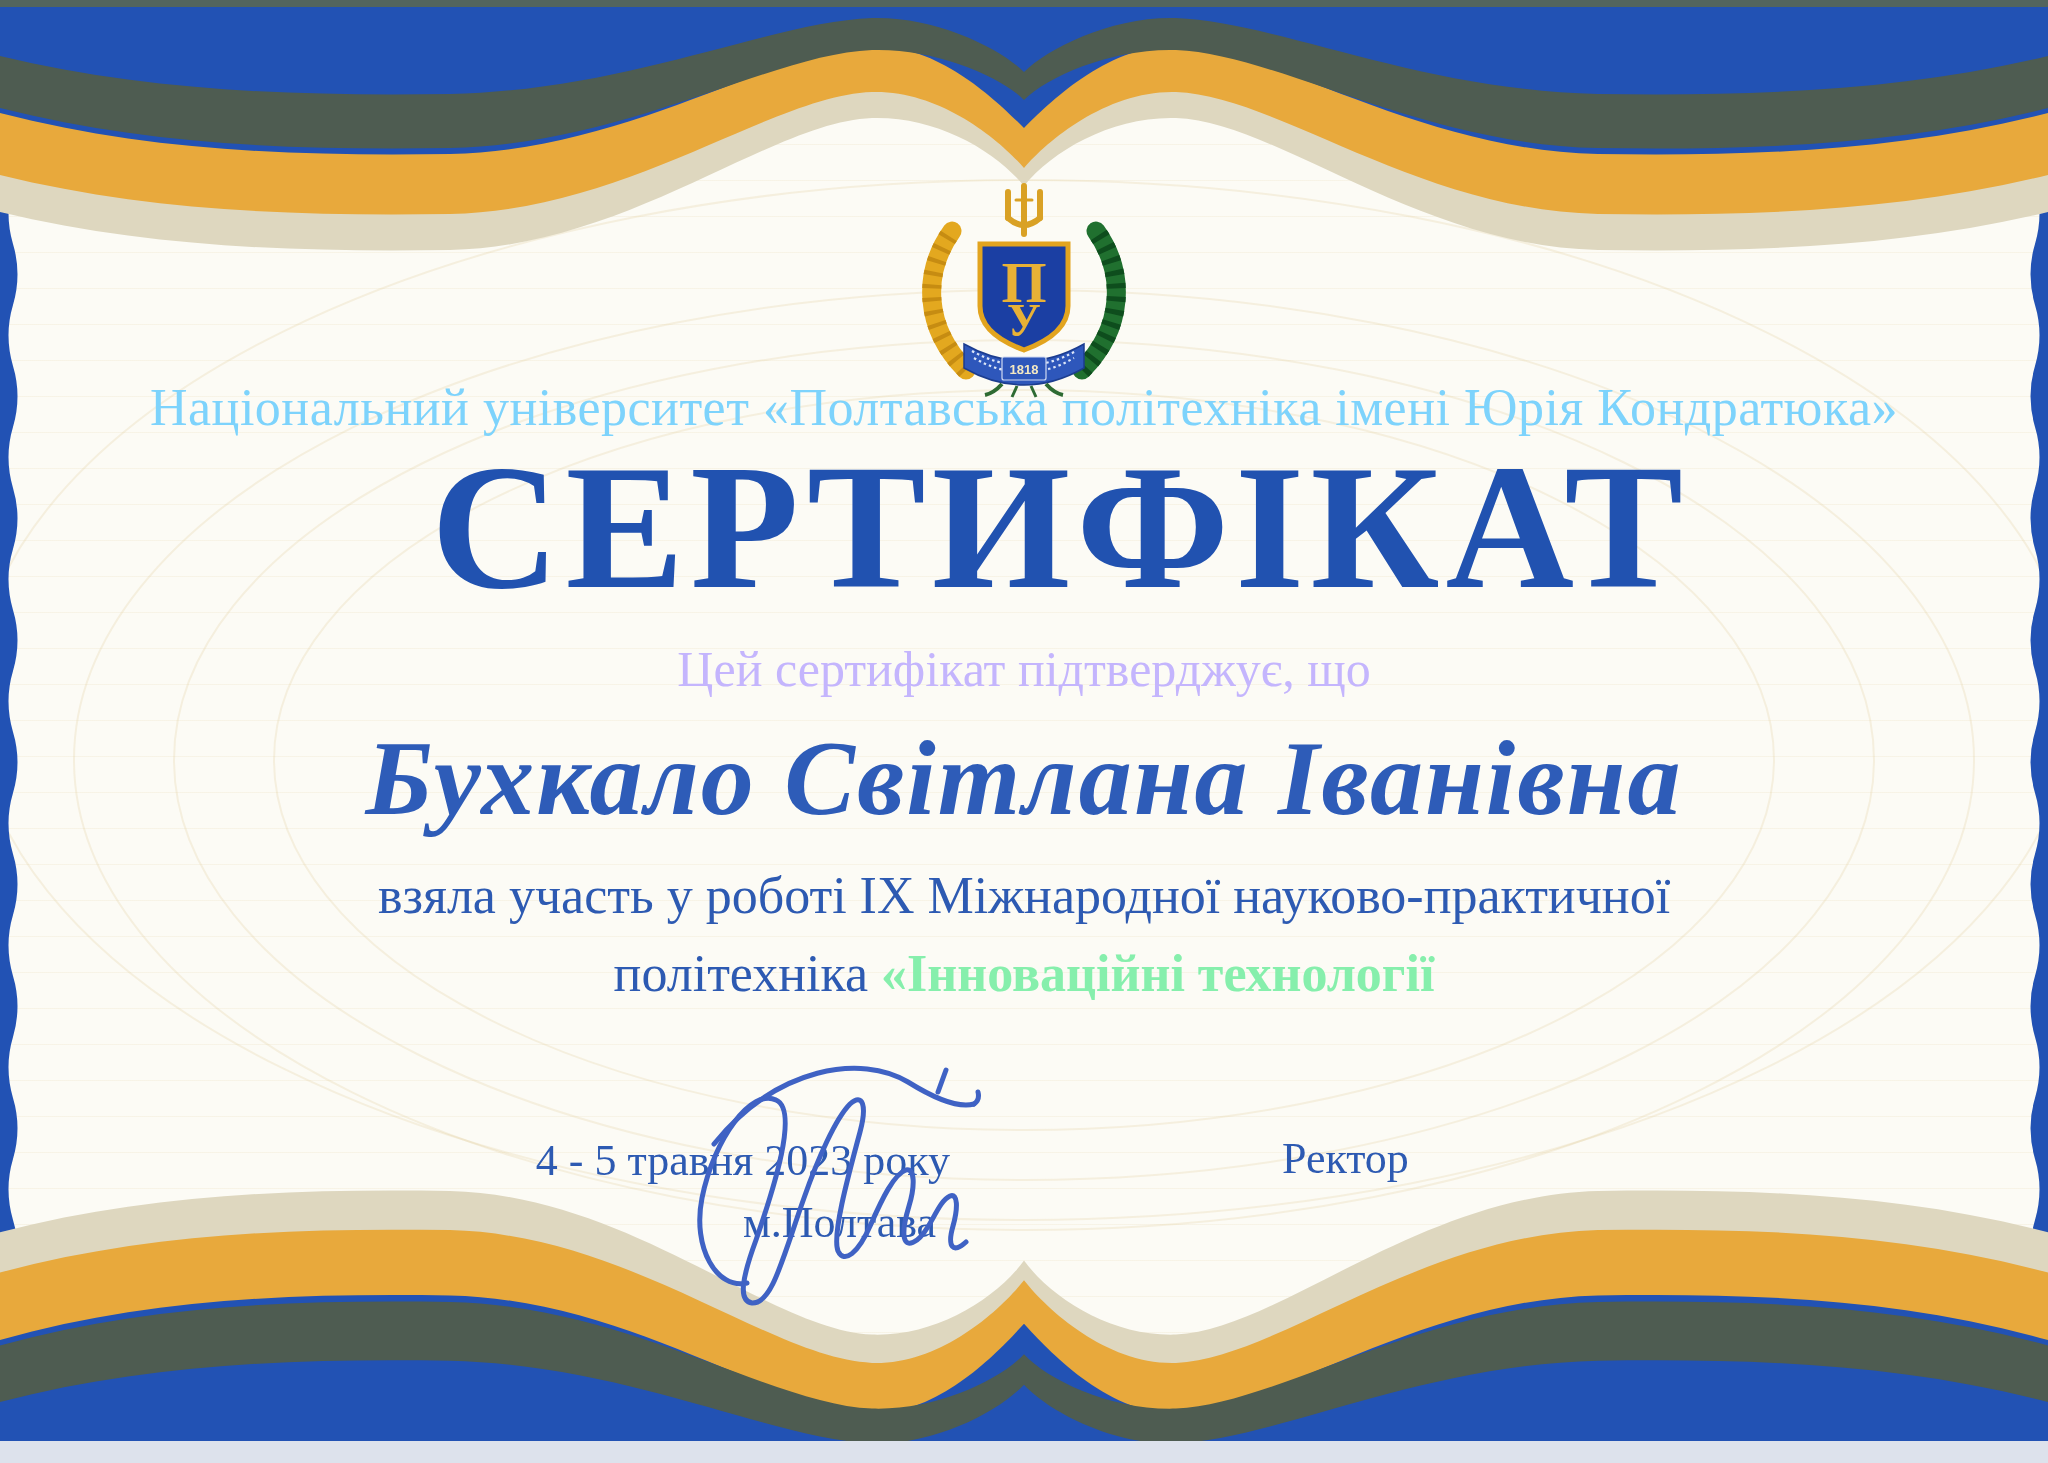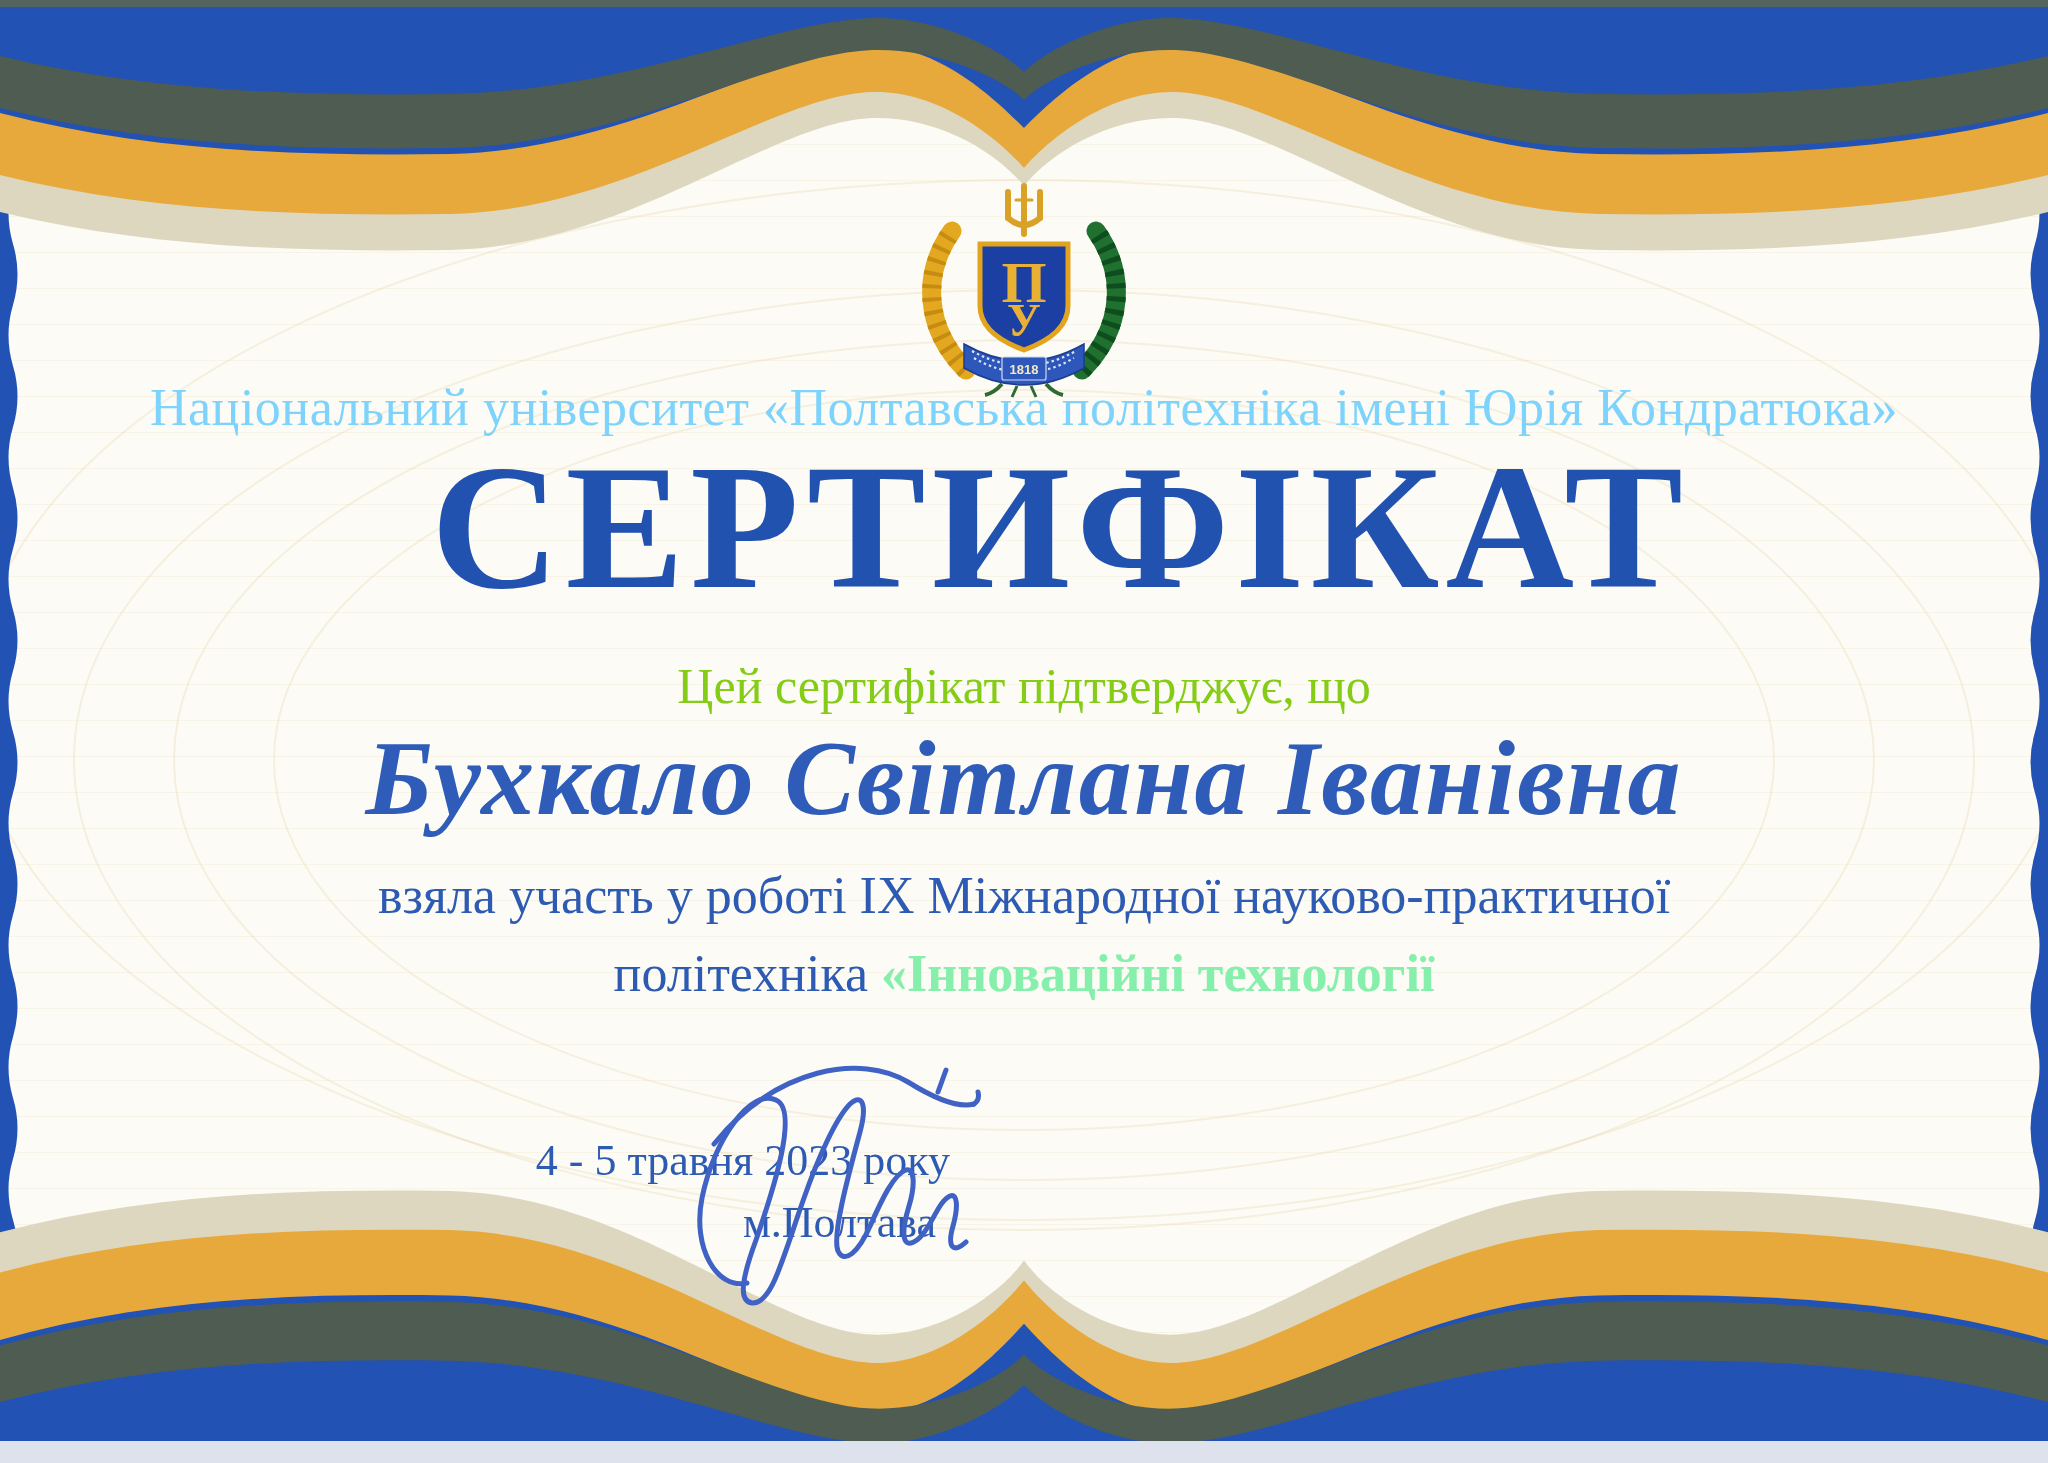--- a/index.html
+++ b/index.html
@@ -18,21 +18,21 @@
         rgba(214,188,128,0.12) 0px, rgba(214,188,128,0.12) 1px,
         rgba(255,255,255,0) 1px, rgba(255,255,255,0) 36px),
       #fcfbf5;
   }
   .layer{position:absolute;left:0;top:0;}
   svg{display:block;}
   .abs{position:absolute;}
   .ctext{position:absolute;left:0;width:100%;text-align:center;}
   .t-university{top:378px;font-size:52px;letter-spacing:.5px;color:#7dd3fc;}
   .t-title{top:438px;font-size:178px;font-weight:bold;letter-spacing:6px;color:#2152b0;line-height:1.0;margin-left:36px;}
-  .t-confirm{top:657px;font-size:50px;color:#84cc16;}
+  .t-confirm{top:640px;font-size:50px;color:#c4b5fd;}
   .t-name{top:712px;font-size:106px;font-style:italic;font-weight:600;color:#2e5cb8;letter-spacing:2px;margin-top:6px;}
   .t-line1{top:866px;font-size:52px;color:#2d5ab2;}
   .t-line2{top:944px;font-size:52px;color:#2d5ab2;}
   .t-line3{top:1020px;font-size:52px;font-weight:bold;color:#2553ab;}
   .t-line2 b{color:#86efac;}
   .footer-left{
     position:absolute;left:300px;top:1130px;width:650px;
     text-align:right;font-size:44px;color:#2d5ab2;line-height:1.42;
   }
   .footer-left .place{padding-right:14px;}
@@ -172,20 +172,21 @@
 
   <div class="ctext t-line2"><span>політехніка </span><b>«Інноваційні технології</b></div>
 
 
   <div class="footer-left">
     <div class="date">4 - 5 травня 2023 року</div>
     <div class="place">м.Полтава</div>
   </div>
 
   <div class="footer-right">
+    <div>Ректор</div>
   </div>
 
   <svg class="abs" style="left:662px;top:1048px;" width="320" height="300" viewBox="0 0 320 300">
     <g fill="none" stroke="#3f62c4" stroke-width="5" stroke-linecap="round">
       <path d="M85,235 C55,242 30,200 40,150 C52,90 90,40 114,52 C137,62 112,140 94,192
                C80,230 76,253 90,255 C110,256 120,212 142,150 C156,110 174,70 188,56
                C201,44 205,58 198,84 C185,132 170,188 176,203 C182,216 196,206 209,176
                C220,151 232,126 244,122 C253,120 253,138 247,158 C238,188 241,202 255,192
                C269,182 275,154 288,148 C296,145 296,160 291,178 C285,199 291,206 304,194"></path>
       <path d="M52,96 C115,18 200,6 246,34 C275,52 298,60 312,56"></path>

